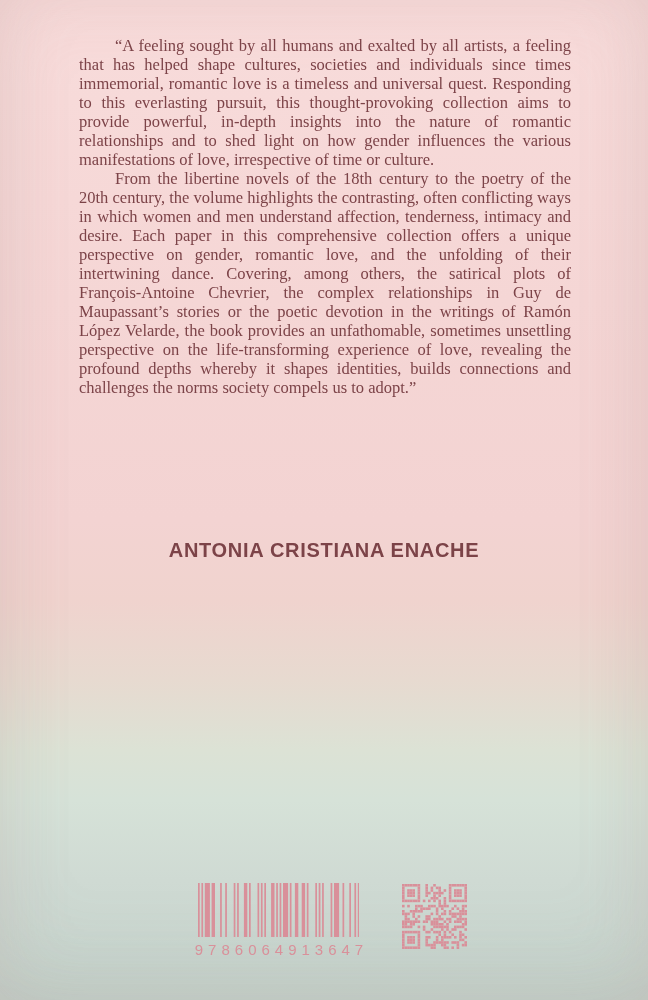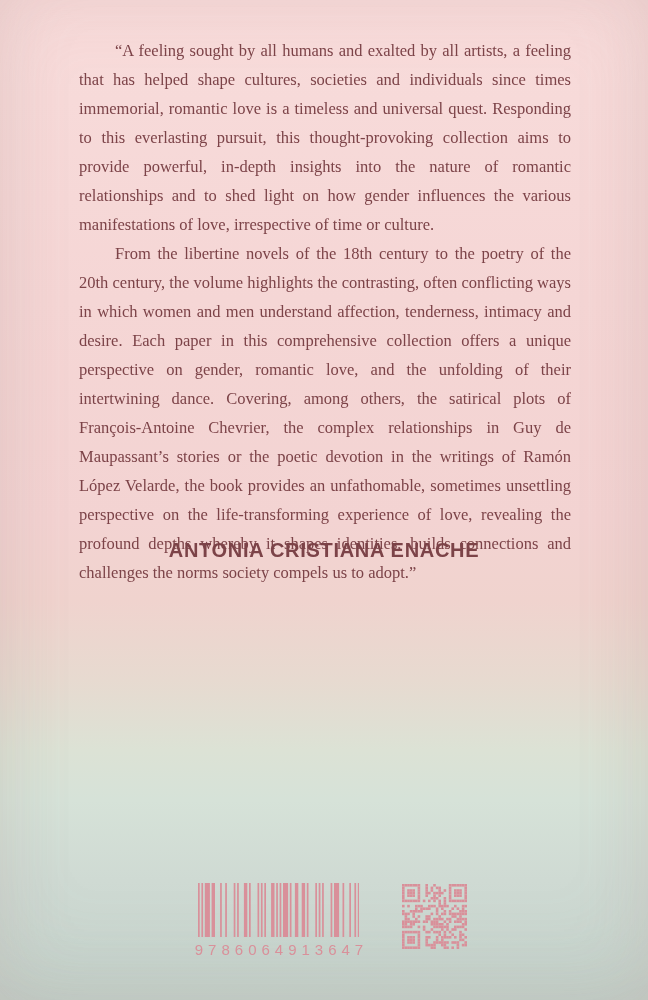--- a/index.html
+++ b/index.html
@@ -23,21 +23,21 @@
       #cfdad3 88%,
       #c6d3cc 100%);
     box-shadow:inset 0 0 70px rgba(196,140,140,0.18), inset 0 -40px 80px rgba(140,165,155,0.10);
   }
   .blurb{
     position:absolute;
     top:36px;left:79px;right:77px;
     color:var(--text-color);
     font-family:"Liberation Serif", serif;
     font-size:16.5px;
-    line-height:29px;
+    line-height:19px;
     text-align:justify;
     hyphens:auto;-webkit-hyphens:auto;
   }
   .blurb p{margin:0;text-indent:36px;}
   .author{
     position:absolute;
     top:539px;left:0;right:0;
     text-align:center;
     color:var(--text-color);
     font-family:"Liberation Sans", sans-serif;

